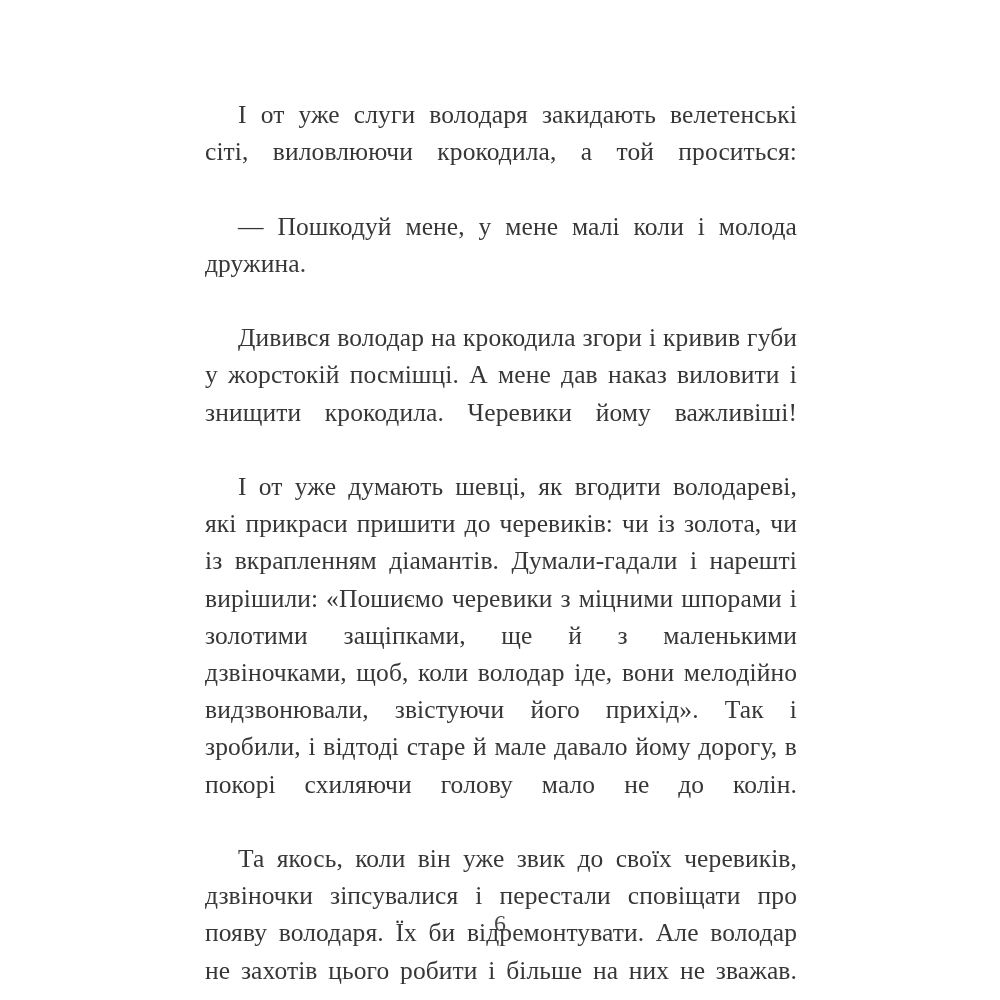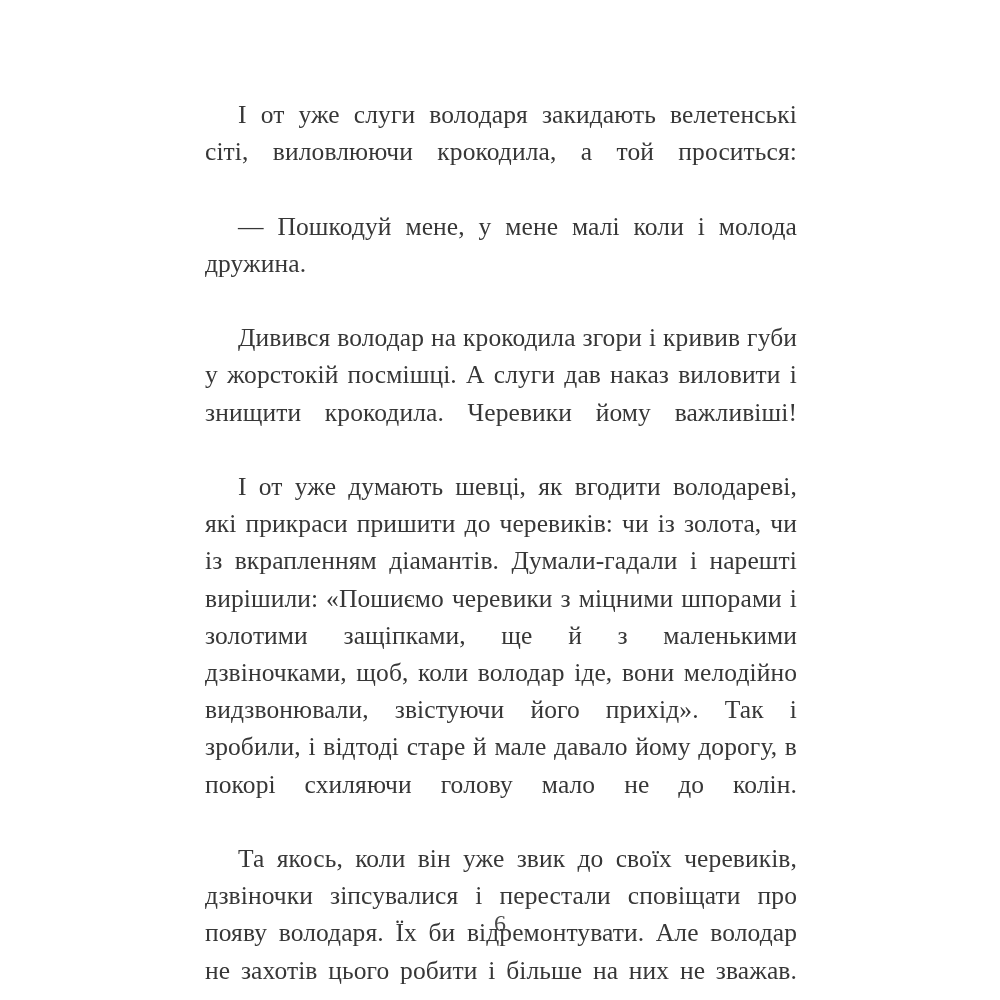--- a/index.html
+++ b/index.html
@@ -58,21 +58,21 @@
   }
 </style>
 </head>
 <body>
 
 <div id="page">
 
   <div id="text-block">
     <p class="para">І от уже слуги володаря закидають велетенські сіті, виловлюючи крокодила, а той проситься:</p>
     <p class="para">— Пошкодуй мене, у мене малі коли і молода дружина.</p>
-    <p class="para">Дивився володар на крокодила згори і кривив губи у жорстокій посмішці. А слуги дав наказ виловити і знищити крокодила. Черевики йому важливіші!</p>
+    <p class="para">Дивився володар на крокодила згори і кривив губи у жорстокій посмішці. А мене дав наказ виловити і знищити крокодила. Черевики йому важливіші!</p>
     <p class="para">І от уже думають шевці, як вгодити володареві, які прикраси пришити до черевиків: чи із золота, чи із вкрапленням діамантів. Думали-гадали і нарешті вирішили: «Пошиємо черевики з міцними шпорами і золотими защіпками, ще й з маленькими дзвіночками, щоб, коли володар іде, вони мелодійно видзвонювали, звістуючи його прихід». Так і зробили, і відтоді старе й мале давало йому дорогу, в покорі схиляючи голову мало не до колін.</p>
     <p class="para">Та якось, коли він уже звик до своїх черевиків, дзвіночки зіпсувалися і перестали сповіщати про появу володаря. Їх би відремонтувати. Але володар не захотів цього робити і більше на них не зважав.</p>
 
   </div>
 
   <div id="page-number">6</div>
 
 </div>
 
 </body></html>

